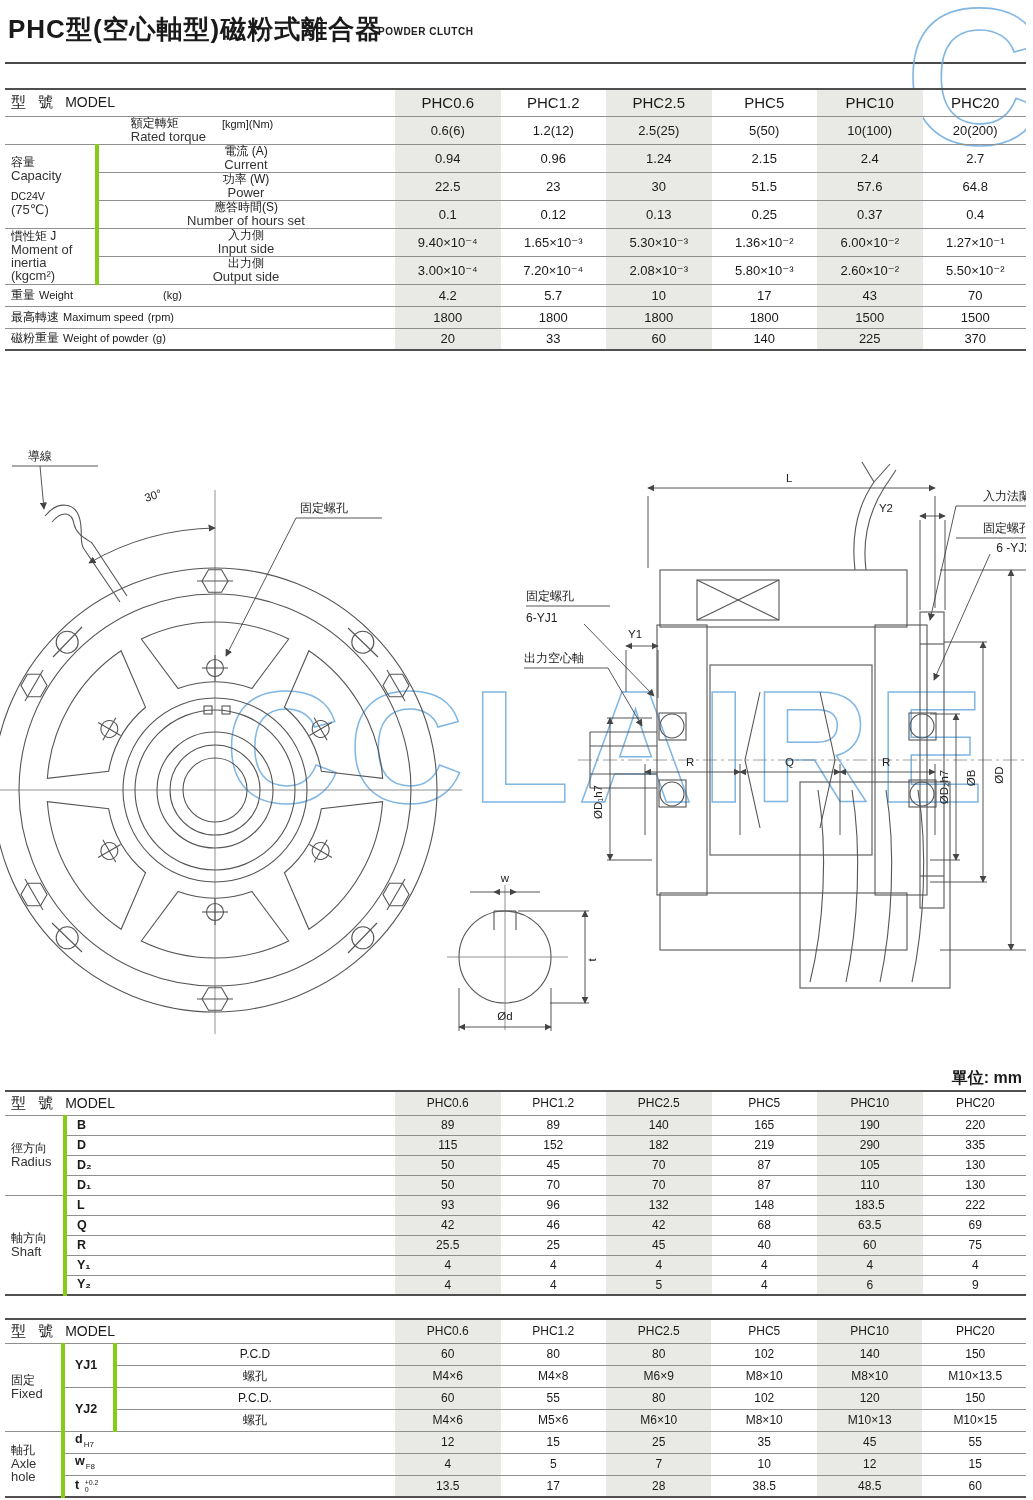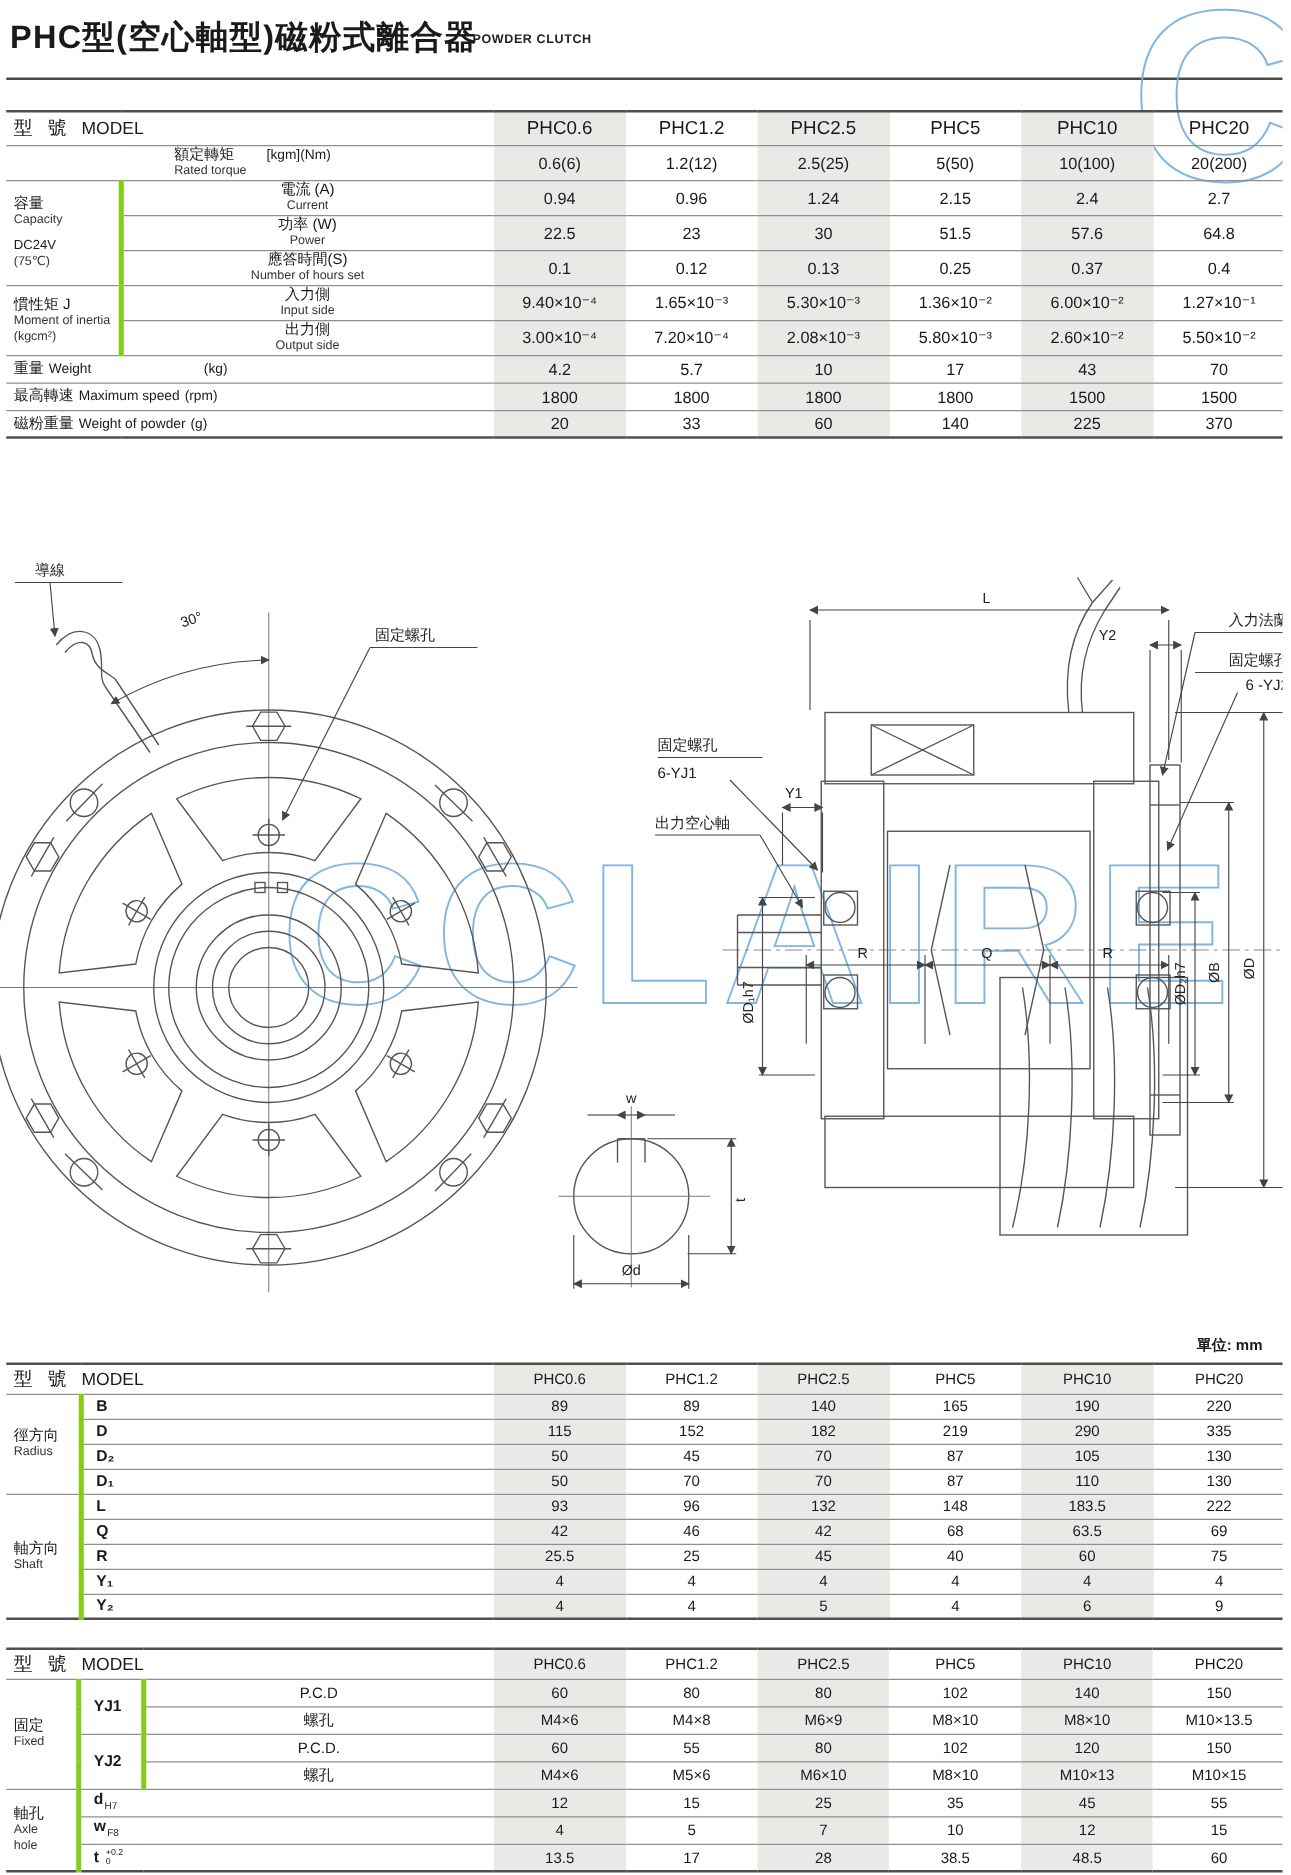--- a/index.html
+++ b/index.html
@@ -20,34 +20,34 @@
   th.vcell{font-size:15px;}
   .col-0,.col-2,.col-4{background:#e9e9e6;}
   .mlabel{text-align:left;padding-left:6px;}
   .mzh{font-size:15px;letter-spacing:4px;}
   .men{font-size:14px;margin-left:8px;}
   .lbl,.glbl,.slbl,.rlbl{text-align:left;font-size:12px;line-height:13px;}
   .lbl{padding-left:6px;}
   .glbl{padding-left:6px;}
   .slbl{padding-left:0;text-align:center;}
   .rlbl{padding-left:10px;font-size:12.5px;font-weight:bold;}
-  .en{font-size:10px;color:#333;font-weight:normal;}
+  .en{font-size:13px;color:#333;font-weight:normal;}
   .vr{border-right:4px solid #84cc16;}
   .flexr{display:flex;gap:16px;align-items:flex-start;justify-content:center;}
   .unit{font-size:11px;margin-top:1px;}
   .gap{margin-top:8px;font-size:10.5px;}
   .inline-en{font-size:11px;margin-left:4px;}
   .unit-far{font-size:11px;margin-left:90px;}
   .t1 tr{height:28px;} .t1 tr.mrow{height:27px;} .t1 tr.short{height:22px;}
   .t2 tr{height:20px;} .t2 tr.mrow{height:24px;}
   .t3 tr{height:22px;} .t3 tr.mrow{height:24px;}
   .pos-t1{position:absolute;left:5px;top:88px;}
   .pos-t2{position:absolute;left:5px;top:1090px;}
   .pos-t3{position:absolute;left:5px;top:1318px;}
-  .unit-note{position:absolute;right:16px;top:1068px;font-size:12px;font-weight:bold;}
+  .unit-note{position:absolute;right:4px;top:1068px;font-size:16px;font-weight:bold;}
   .suf{font-size:8px;vertical-align:sub;margin-left:1px;font-weight:normal;}
   .tol{display:inline-flex;flex-direction:column;font-size:7px;line-height:7px;margin-left:2px;vertical-align:middle;font-weight:normal;}
   
   .band{position:absolute;left:0;top:430px;}
   .dwg-label{font-size:12px;fill:#222;}
   .dim-label{font-size:11.5px;fill:#222;}
 </style>
 </head>
 <body>
 

